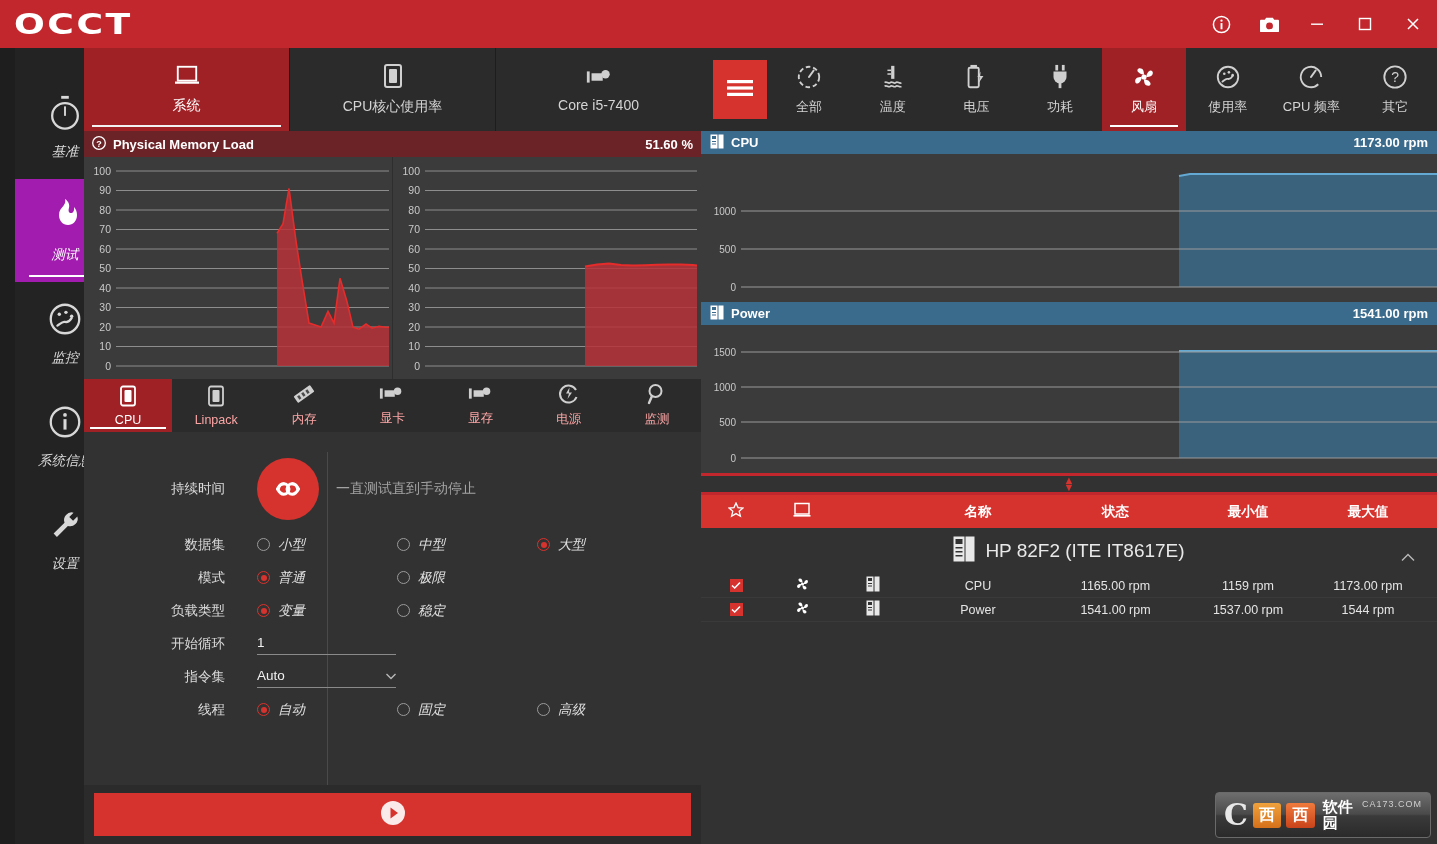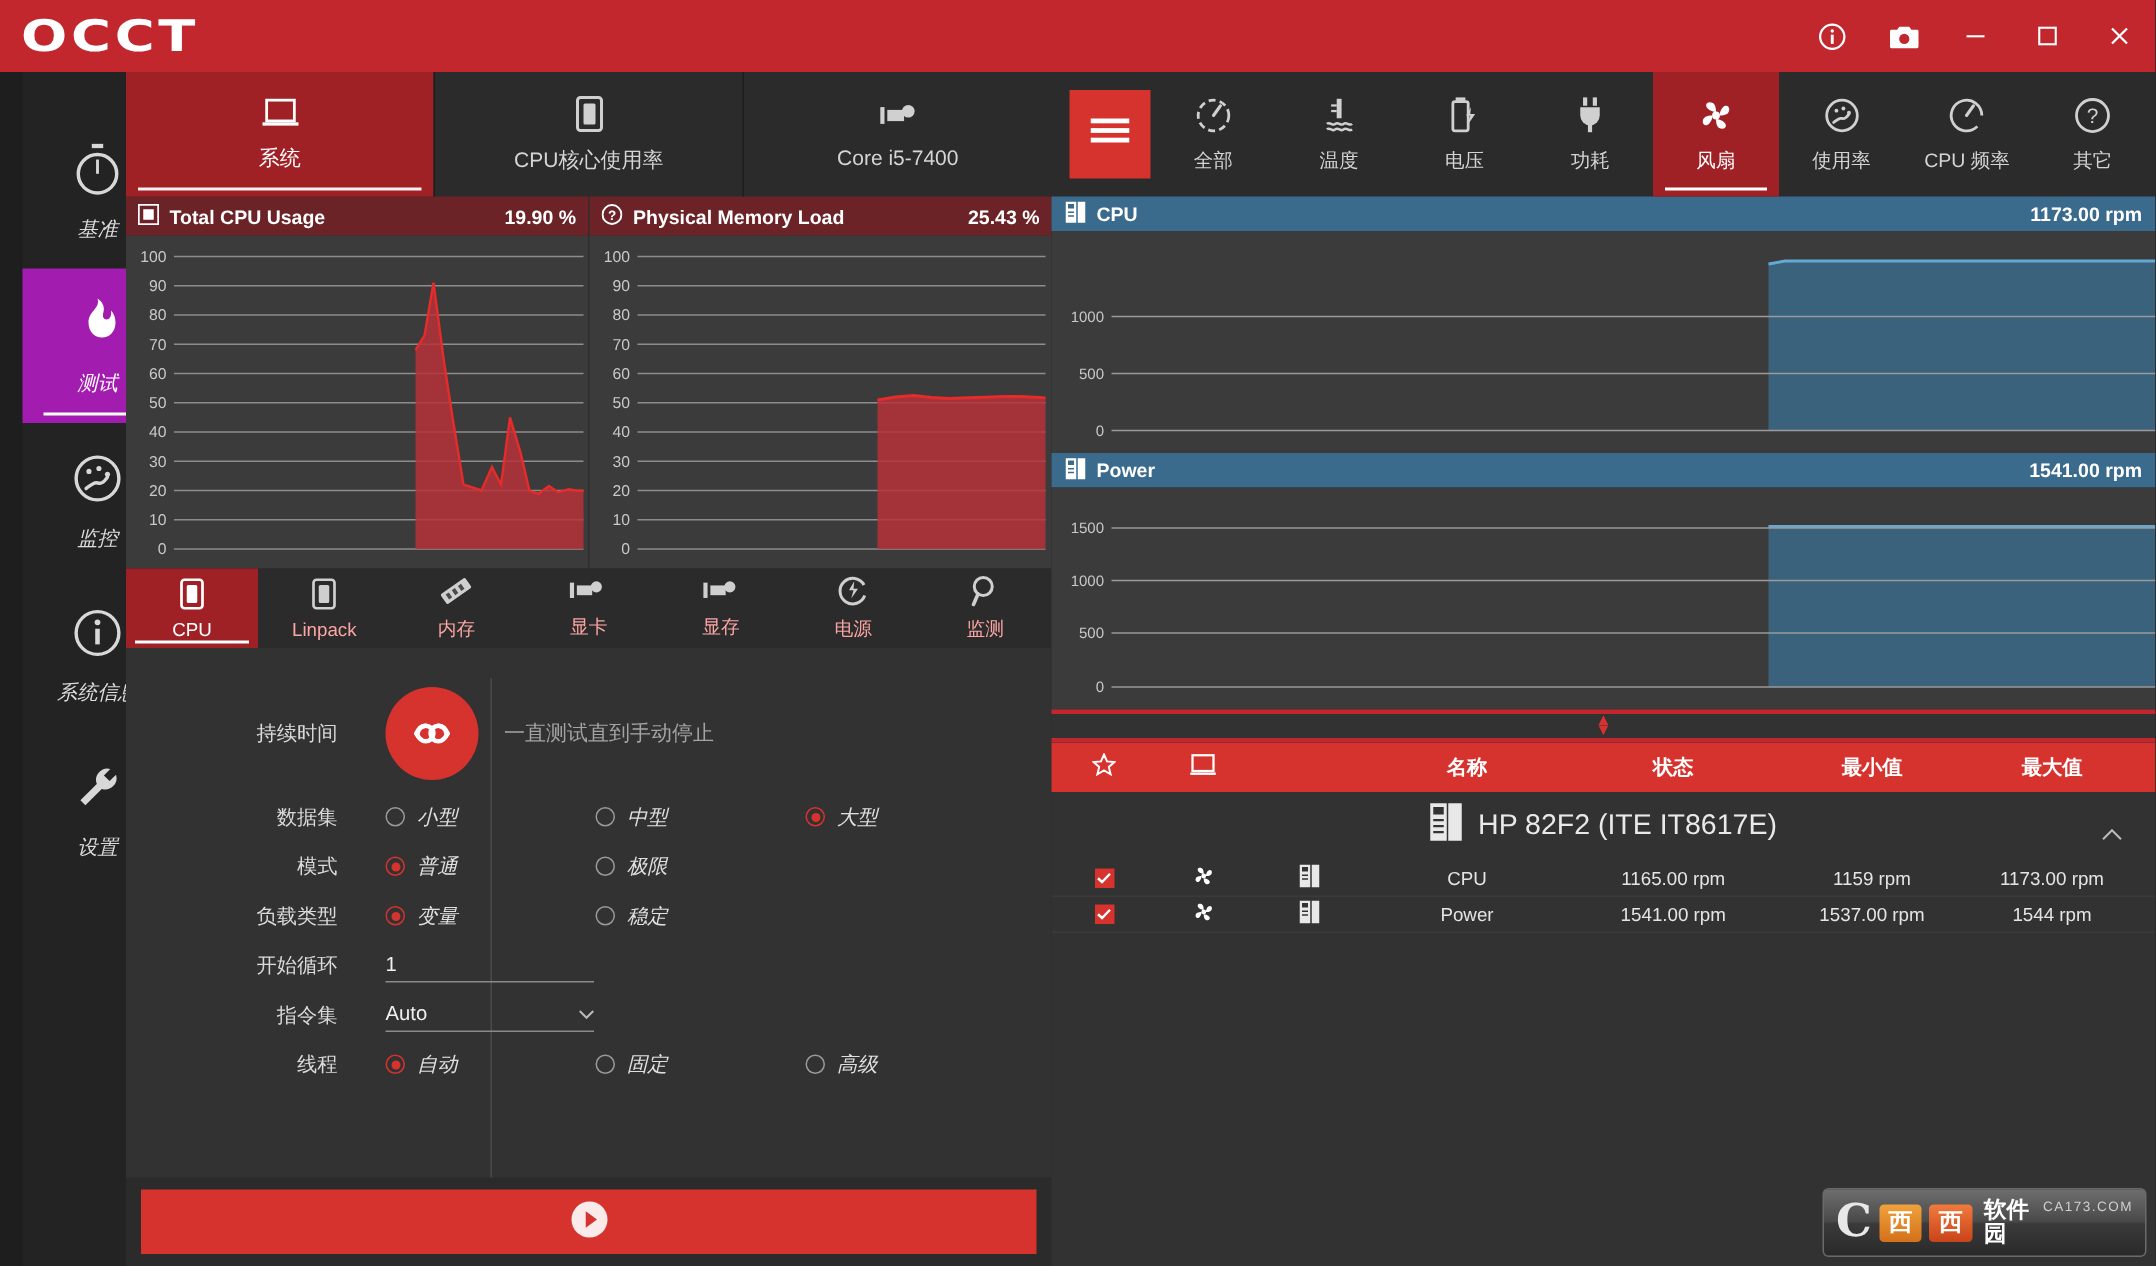--- a/index.html
+++ b/index.html
@@ -354,36 +354,26 @@
             </svg>
         </span>
         <span>Core i5-7400</span>
       </div>
     </div>
 
     <div class="graphrow">
       <div class="graphhead">
         <span>
           <svg width="14" height="14" viewBox="0 0 14 14">
-              <rect x="0.5" y="0.5" width="13" height="13" fill="none" stroke="#fff" stroke-width="1.3"></rect>
-              <rect x="3.5" y="3.5" width="7" height="7" fill="#fff"></rect>
-            </svg>
-        </span>
-        <span class="gname">Total CPU Usage</span>
-        <span class="gval">19.90 %</span>
-      </div>
-      <div class="graphhead">
-        <span>
-          <svg width="14" height="14" viewBox="0 0 14 14">
               <circle cx="7" cy="7" r="6.3" fill="none" stroke="#fff" stroke-width="1.3"></circle>
               <text x="7" y="10.5" font-size="9" fill="#fff" text-anchor="middle" font-family="Liberation Sans">?</text>
             </svg>
         </span>
         <span class="gname">Physical Memory Load</span>
-        <span class="gval">25.43 %</span>
+        <span class="gval">51.60 %</span>
       </div>
     </div>
 
     <div class="graphsrow">
       <div class="graphbox">
         <svg width="309" height="222" viewBox="0 0 309 222">
           <g>
             <line x1="32" y1="14" x2="305" y2="14" stroke="#8d8d8d" stroke-width="1"></line>
             <line x1="32" y1="33.5" x2="305" y2="33.5" stroke="#8d8d8d" stroke-width="1"></line>
             <line x1="32" y1="53" x2="305" y2="53" stroke="#8d8d8d" stroke-width="1"></line>

